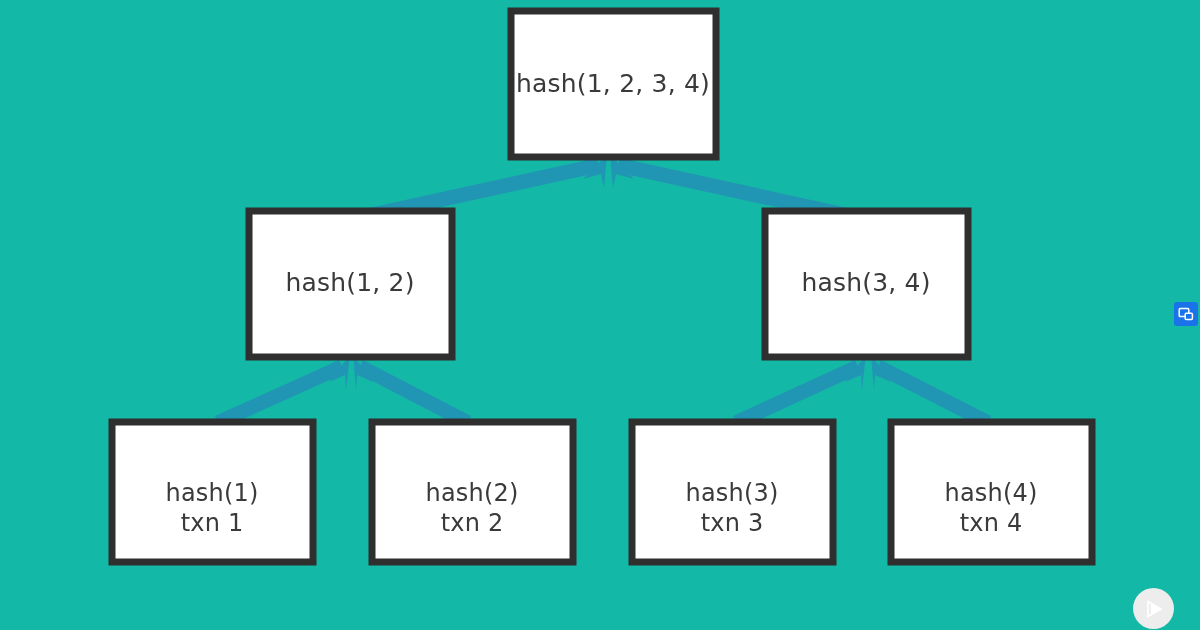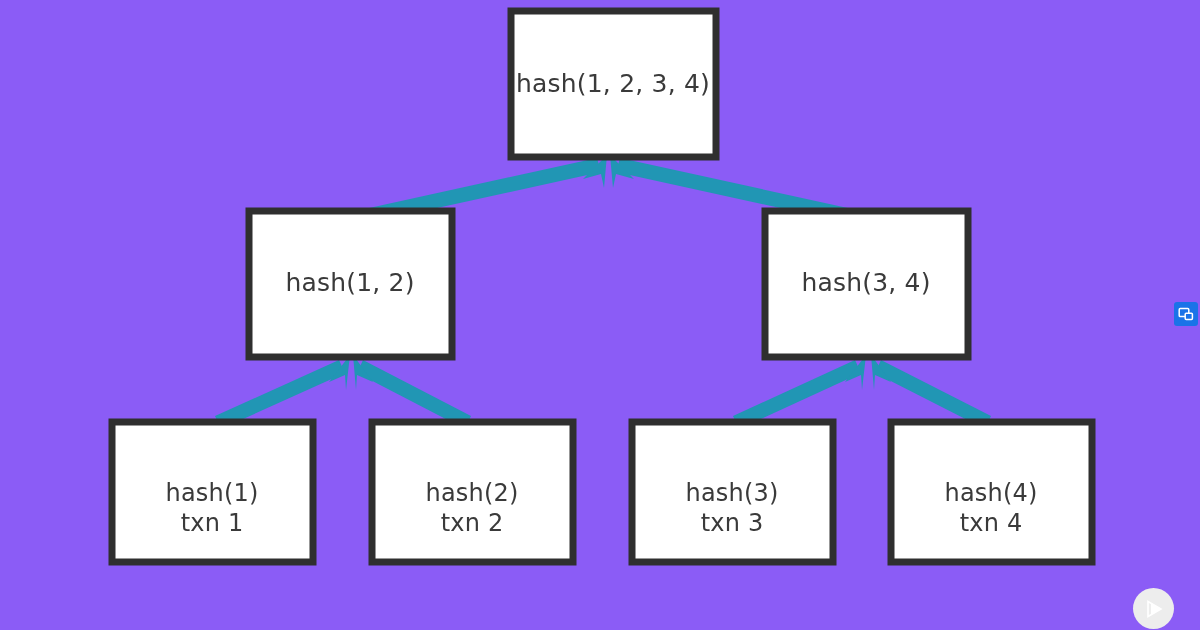--- a/index.html
+++ b/index.html
@@ -7,21 +7,21 @@
     padding: 0;
     background: #ffffff;
   }
   body {
     font-family: "DejaVu Sans", "Liberation Sans", sans-serif;
   }
   #canvas {
     position: relative;
     width: 1200px;
     height: 630px;
-    background: #8b5cf6;
+    background: #14b8a6;
     overflow: hidden;
   }
   #diagram-svg {
     position: absolute;
     left: 0;
     top: 0;
     width: 1200px;
     height: 630px;
   }
   .node-box {

